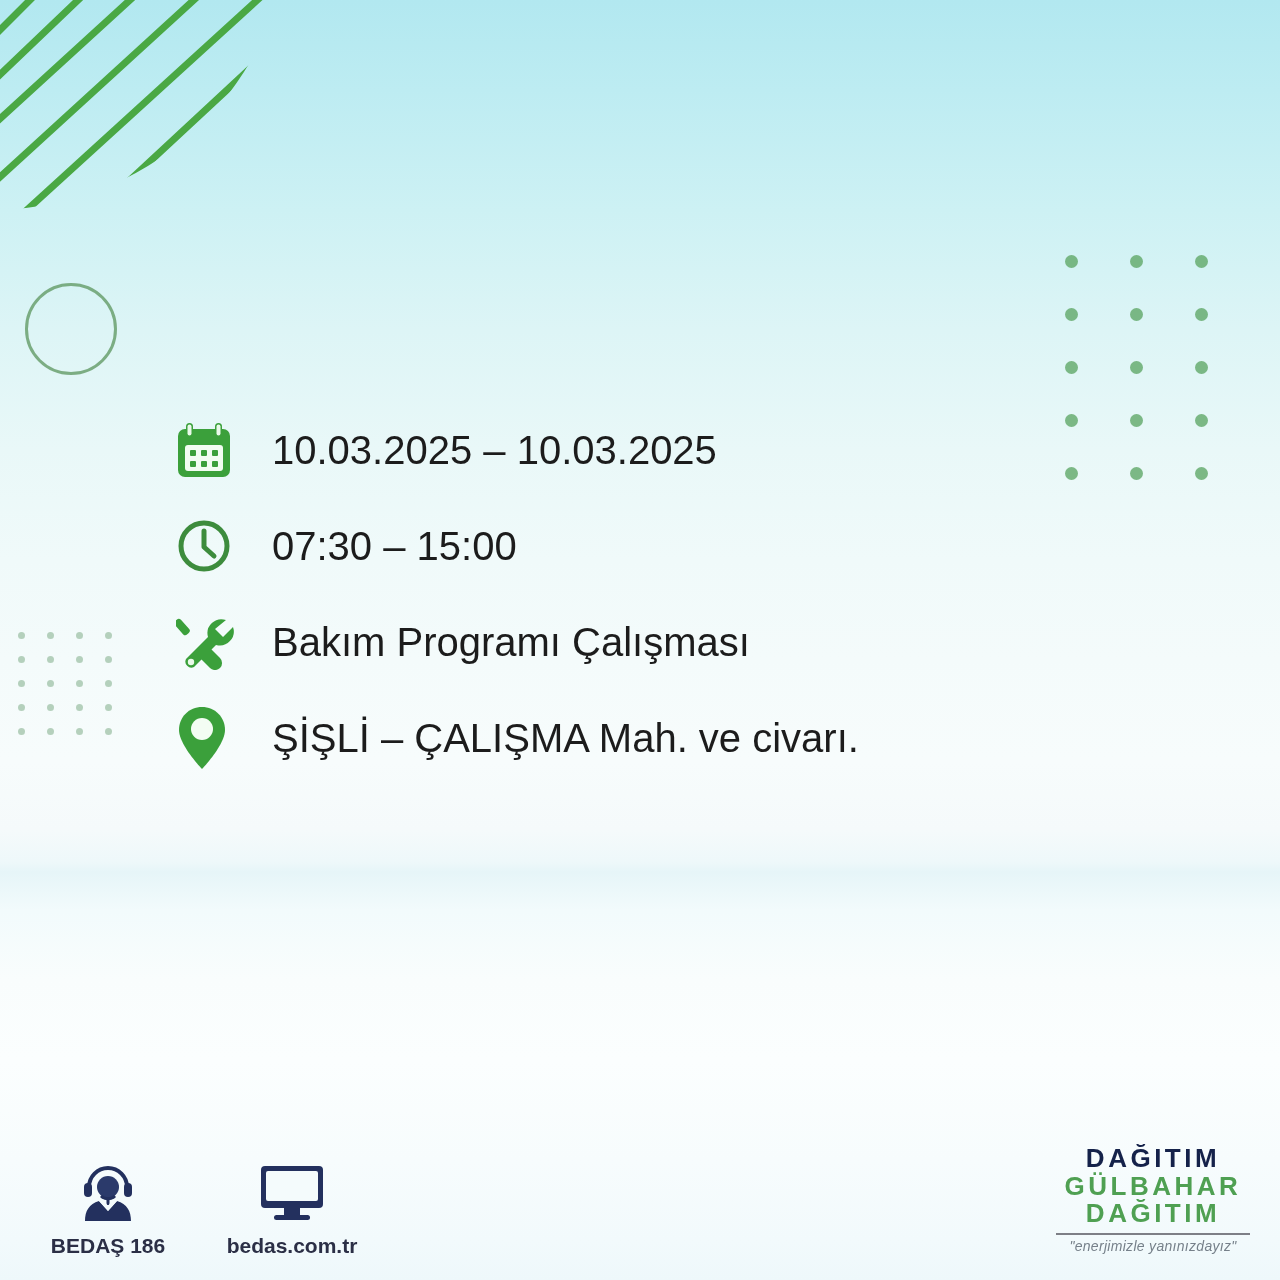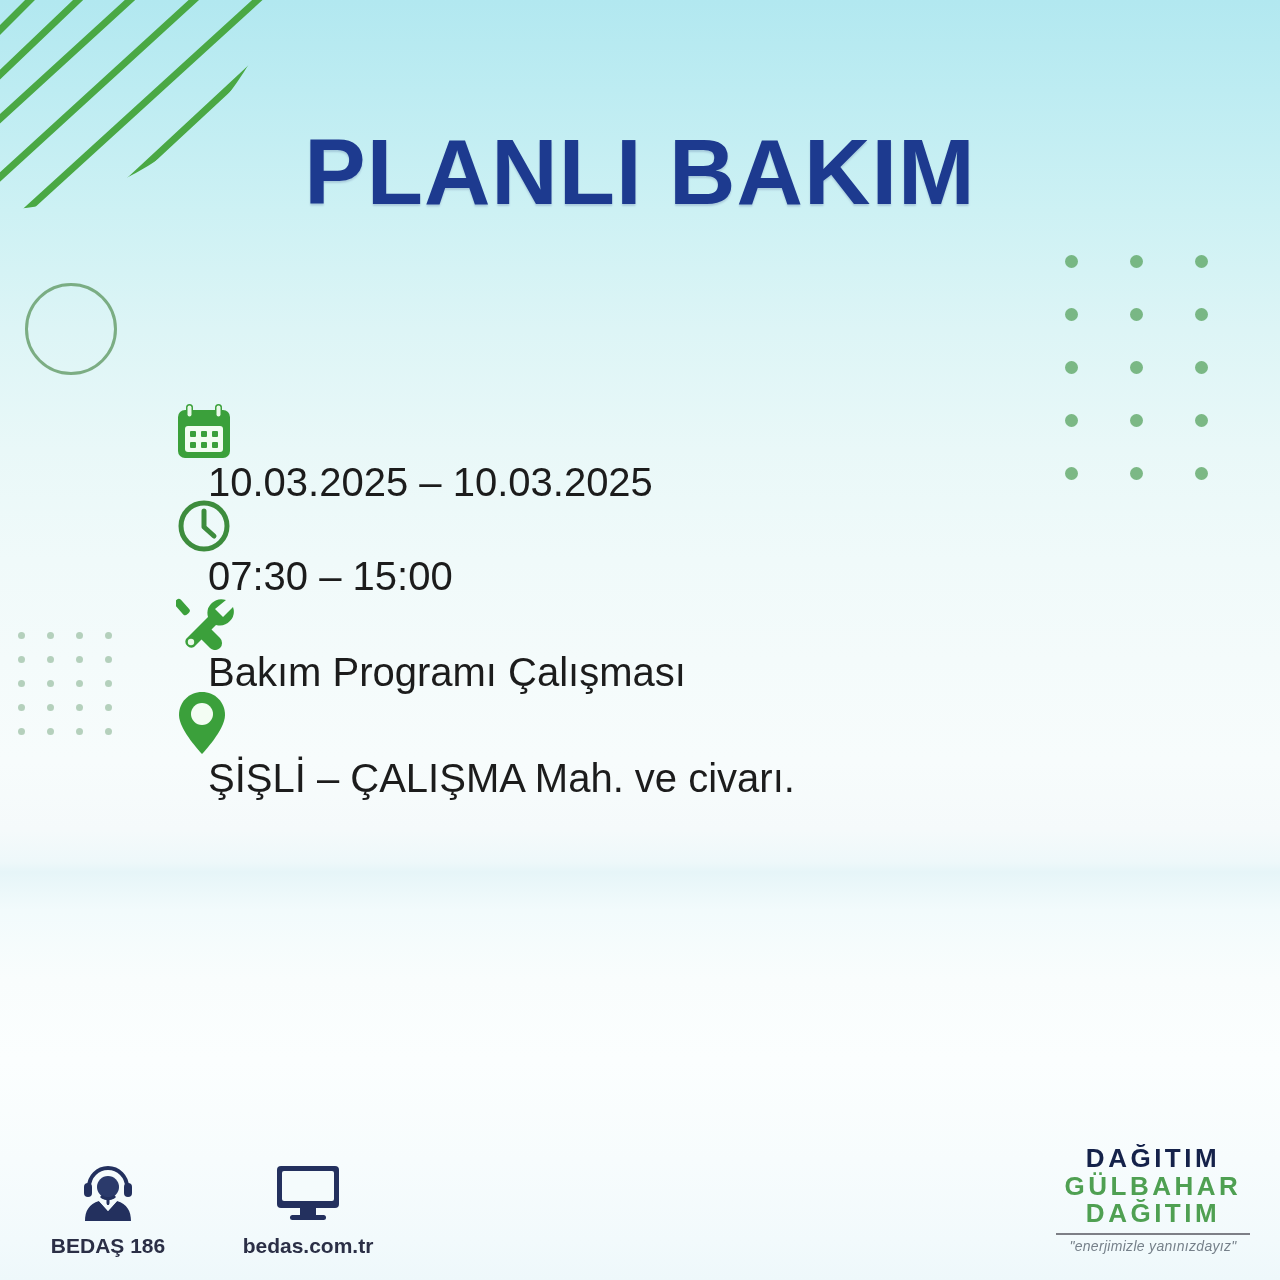--- a/index.html
+++ b/index.html
@@ -107,22 +107,22 @@
   }
 
   
   .info-list {
     position:absolute;
     left:176px; top:402px;
     width:960px;
   }
   .info-row {
     display:flex;
+    align-items:center;
     height:96px;
-    flex-direction:column;
   }
   .info-icon {
     width:64px;
     min-width:64px;
     height:70px;
     display:flex;
     align-items:center;
     justify-content:flex-start;
   }
   .info-text {
@@ -132,21 +132,21 @@
     color:#1c1c1c;
     white-space:nowrap;
   }
 
   
   .footer-contacts {
     position:absolute;
     left:48px; bottom:22px;
     display:flex;
     align-items:flex-end;
-    gap:80px;
+    gap:64px;
   }
   .contact {
     width:120px;
     display:flex;
     flex-direction:column;
     align-items:center;
   }
   .contact-icon { height:62px; display:flex; align-items:center; justify-content:center; }
   .contact-label {
     margin-top:10px;
@@ -249,21 +249,20 @@
       <span></span>
       <span></span>
       <span></span>
     <span></span>
       <span></span>
       <span></span>
       <span></span>
   </div>
 
   <div class="headings">
-    <div class="title-main">PLANLI BAKIM</div>
   </div>
 
   <div class="info-list">
 
     <div class="info-row">
       <span class="info-icon">
         <svg width="56" height="58" viewBox="0 0 56 58" xmlns="http://www.w3.org/2000/svg" aria-hidden="true">
           <rect x="10" y="2" width="7" height="14" rx="3.5" fill="#3ba03b"></rect>
           <rect x="39" y="2" width="7" height="14" rx="3.5" fill="#3ba03b"></rect>
           <rect x="2" y="8" width="52" height="48" rx="7" fill="#3ba03b"></rect>

